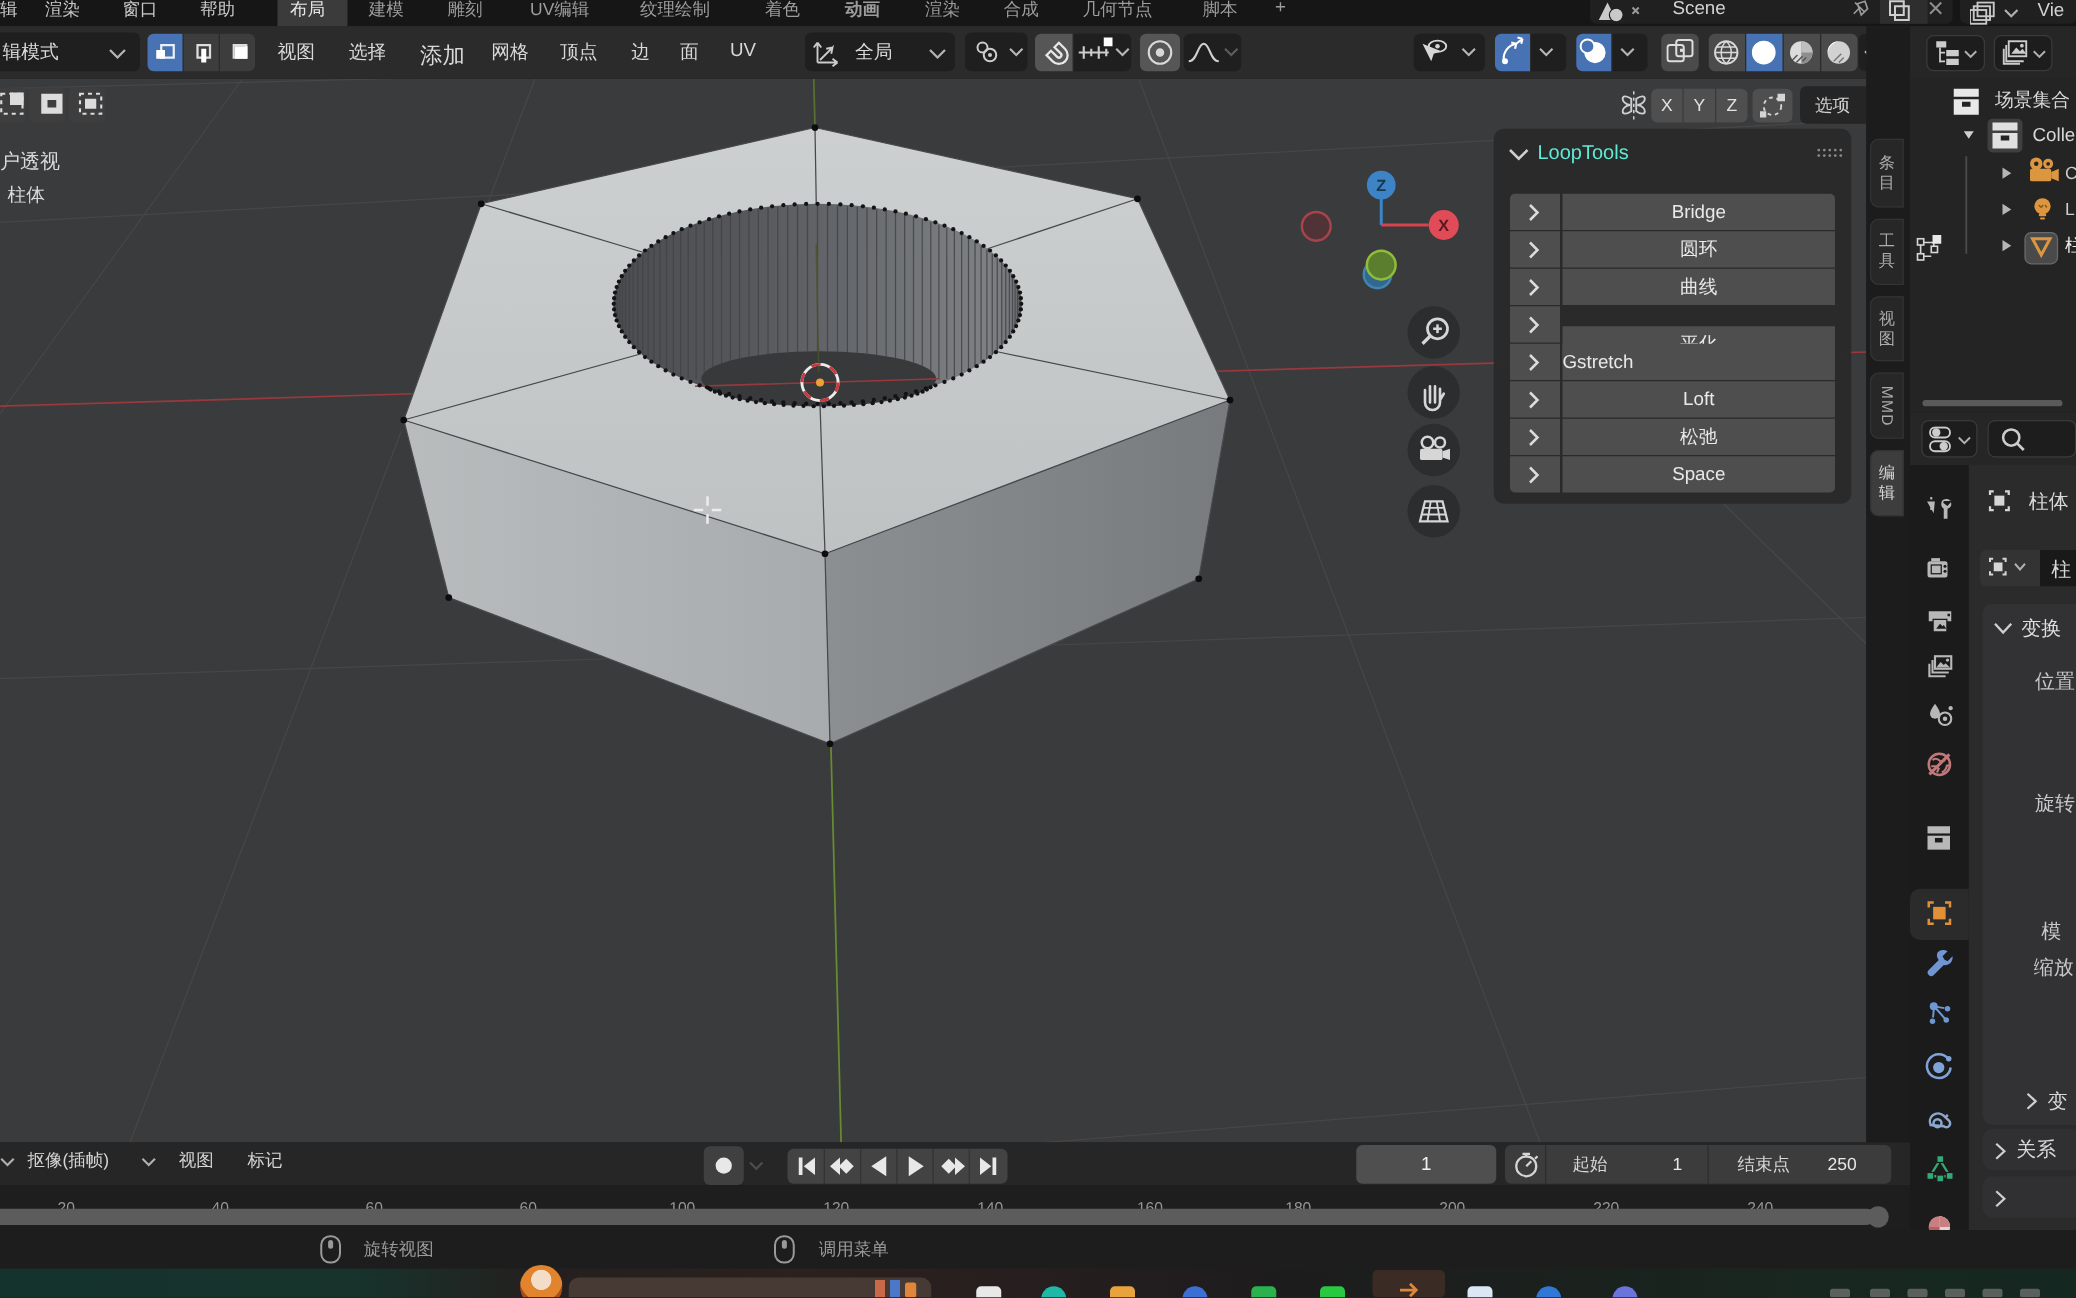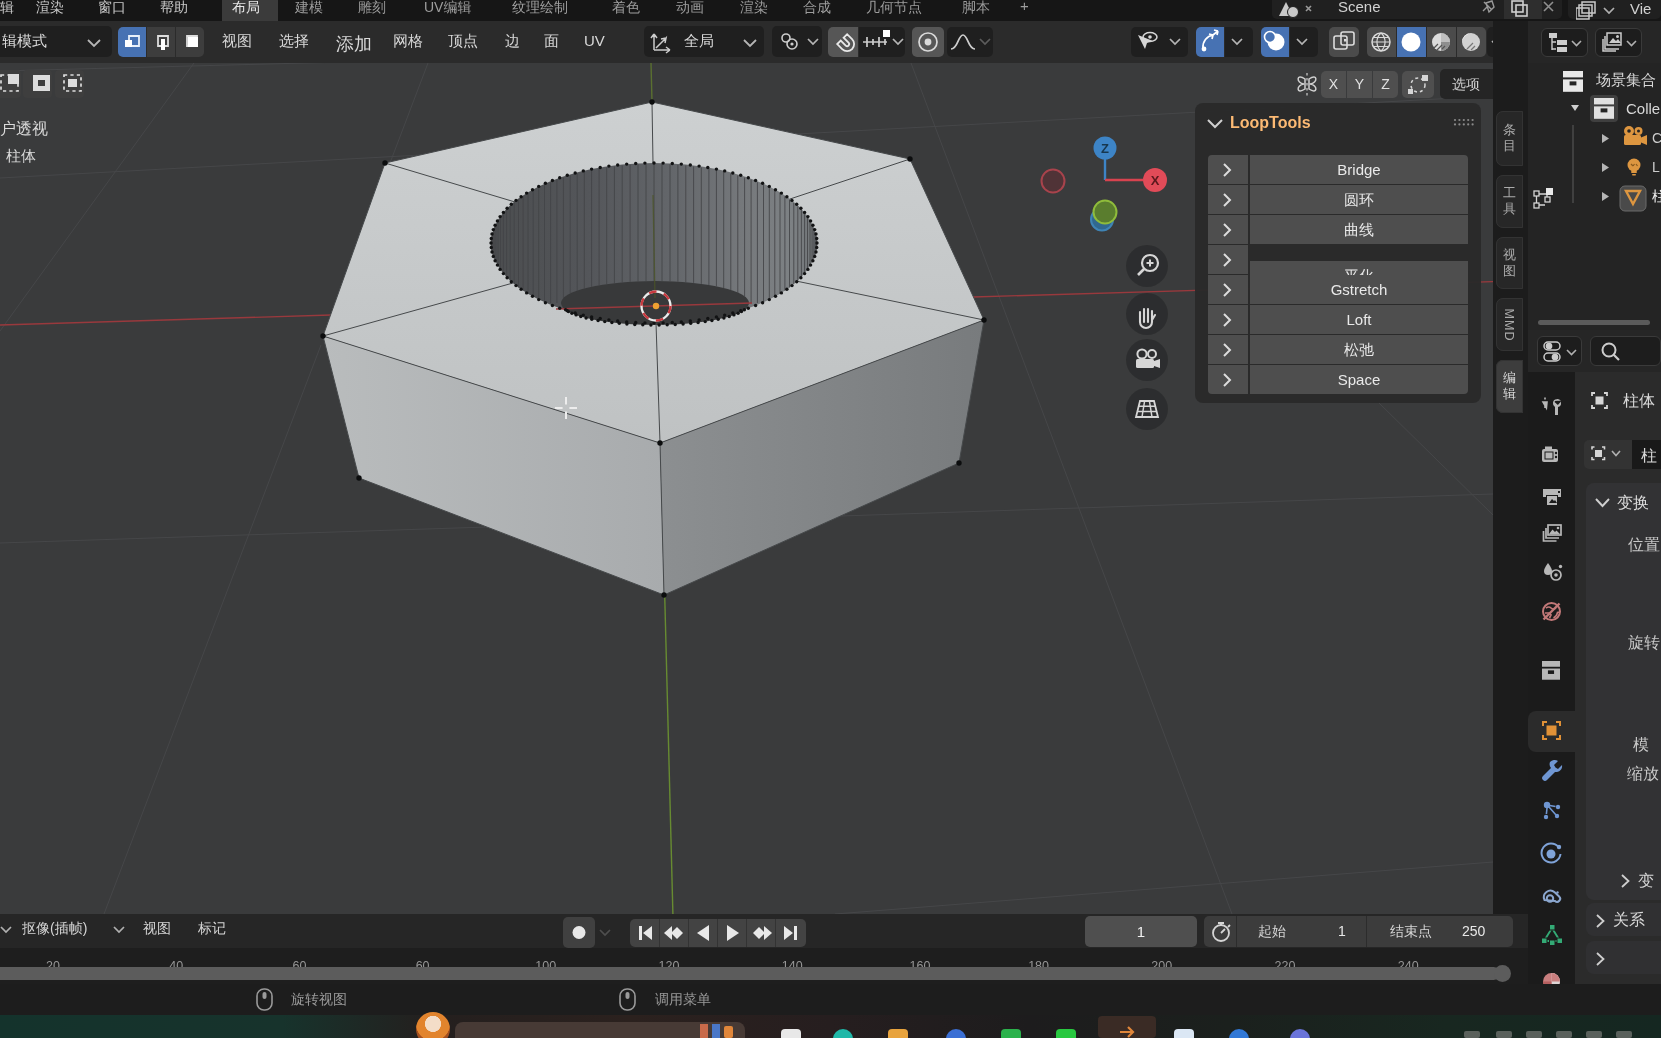--- a/index.html
+++ b/index.html
@@ -13,21 +13,21 @@
 <div class="t" style="left:36px;top:-1px;font-size:14px;color:#c9c9c9;font-weight:normal;letter-spacing:0">渲染</div>
 <div class="t" style="left:98px;top:-1px;font-size:14px;color:#c9c9c9;font-weight:normal;letter-spacing:0">窗口</div>
 <div class="t" style="left:160px;top:-1px;font-size:14px;color:#c9c9c9;font-weight:normal;letter-spacing:0">帮助</div>
 <div class="abs" style="left:222px;top:0;width:56px;height:21px;background:#3b3b3b"></div>
 <div class="t" style="left:232px;top:-1px;font-size:14px;color:#e6e6e6;font-weight:normal;letter-spacing:0">布局</div>
 <div class="t" style="left:295px;top:-1px;font-size:14px;color:#9d9d9d;font-weight:normal;letter-spacing:0">建模</div>
 <div class="t" style="left:358px;top:-1px;font-size:14px;color:#9d9d9d;font-weight:normal;letter-spacing:0">雕刻</div>
 <div class="t" style="left:424px;top:-1px;font-size:14px;color:#9d9d9d;font-weight:normal;letter-spacing:0">UV编辑</div>
 <div class="t" style="left:512px;top:-1px;font-size:14px;color:#9d9d9d;font-weight:normal;letter-spacing:0">纹理绘制</div>
 <div class="t" style="left:612px;top:-1px;font-size:14px;color:#9d9d9d;font-weight:normal;letter-spacing:0">着色</div>
-<div class="t" style="left:676px;top:-1px;font-size:14px;color:#9d9d9d;font-weight:normal;letter-spacing:0">动画</div>
+<div class="t" style="left:676px;top:-1px;font-size:14px;color:#9d9d9d;font-weight:bold;letter-spacing:0">动画</div>
 <div class="t" style="left:740px;top:-1px;font-size:14px;color:#9d9d9d;font-weight:normal;letter-spacing:0">渲染</div>
 <div class="t" style="left:803px;top:-1px;font-size:14px;color:#9d9d9d;font-weight:normal;letter-spacing:0">合成</div>
 <div class="t" style="left:866px;top:-1px;font-size:14px;color:#9d9d9d;font-weight:normal;letter-spacing:0">几何节点</div>
 <div class="t" style="left:962px;top:-1px;font-size:14px;color:#9d9d9d;font-weight:normal;letter-spacing:0">脚本</div>
 <div class="t" style="left:1020px;top:-3px;font-size:15px;color:#9d9d9d;font-weight:normal;letter-spacing:0">+</div>
 <div class="abs" style="left:1272px;top:-6px;width:290px;height:25px;background:#202020;border-radius:5px"></div>
 <div class="abs" style="left:1504px;top:-6px;width:38px;height:25px;background:#2e2e2e"></div>
 <div class="t" style="left:1338px;top:-2px;font-size:15px;color:#d2d2d2;font-weight:normal;letter-spacing:0">Scene</div>
 <svg class="abs" style="left:1276px;top:0" width="46" height="20">
       <path d="M3 16 L10 2 L17 16 Z" fill="#c9c9c9"></path>
@@ -503,21 +503,21 @@
     </svg>
 <div class="abs" style="left:1440px;top:69px;width:72px;height:30px;background:#252525;border-radius:5px"></div>
 <div class="t" style="left:1452px;top:76px;font-size:14px;color:#d0d0d0;font-weight:normal;letter-spacing:0">选项</div>
 <svg class="abs" style="left:1492px;top:81" width="15" height="11">
       <path d="M2 2 l5 5 5-5" fill="none" stroke="#b5b5b5" stroke-width="1.7"></path>
     </svg>
 <div class="abs" style="left:1195px;top:103px;width:286px;height:300px;background:rgba(42,42,42,0.96);border-radius:8px"></div>
 <svg class="abs" style="left:1206px;top:116" width="20" height="16">
       <path d="M2 4 l7 7 7 -7" fill="none" stroke="#cfcfcf" stroke-width="2"></path>
     </svg>
-<div class="t" style="left:1230px;top:114px;font-size:16px;color:#fdba74;font-weight:bold;letter-spacing:0">LoopTools</div>
+<div class="t" style="left:1230px;top:114px;font-size:16px;color:#5eead4;font-weight:normal;letter-spacing:0">LoopTools</div>
 <svg class="abs" style="left:1452px;top:117" width="24" height="12">
       <circle cx="3.0" cy="3.0" r="1.1" fill="#8a8a8a"></circle>
       <circle cx="7.4" cy="3.0" r="1.1" fill="#8a8a8a"></circle>
       <circle cx="11.8" cy="3.0" r="1.1" fill="#8a8a8a"></circle>
       <circle cx="16.200000000000003" cy="3.0" r="1.1" fill="#8a8a8a"></circle>
       <circle cx="20.6" cy="3.0" r="1.1" fill="#8a8a8a"></circle>
       <circle cx="3.0" cy="7.4" r="1.1" fill="#8a8a8a"></circle>
       <circle cx="7.4" cy="7.4" r="1.1" fill="#8a8a8a"></circle>
       <circle cx="11.8" cy="7.4" r="1.1" fill="#8a8a8a"></circle>
       <circle cx="16.200000000000003" cy="7.4" r="1.1" fill="#8a8a8a"></circle>
@@ -537,21 +537,21 @@
 <div class="abs" style="left:1250px;top:215px;width:218px;height:29px;background:#4e4e4e;color:#e9e9e9;font-size:15px;text-align:center;line-height:29px">曲线</div>
 <svg class="abs" style="left:1221px;top:222" width="12" height="16">
       <path d="M3 2 l6 6 -6 6" fill="none" stroke="#dcdcdc" stroke-width="2"></path>
     </svg>
 <div class="abs" style="left:1208px;top:245px;width:40px;height:29px;background:#4e4e4e;"></div>
 <div class="abs" style="left:1250px;top:261px;width:218px;height:29px;background:#4e4e4e;color:#e9e9e9;font-size:15px;text-align:center;line-height:29px">平化</div>
 <svg class="abs" style="left:1221px;top:252" width="12" height="16">
       <path d="M3 2 l6 6 -6 6" fill="none" stroke="#dcdcdc" stroke-width="2"></path>
     </svg>
 <div class="abs" style="left:1208px;top:275px;width:40px;height:29px;background:#4e4e4e;"></div>
-<div class="abs" style="left:1250px;top:275px;width:218px;height:29px;background:#4e4e4e;color:#e9e9e9;font-size:15px;text-align:center;line-height:29px">Gstretch</div>
+<div class="abs" style="left:1250px;top:275px;width:218px;height:29px;background:#4e4e4e;color:#e9e9e9;font-size:15px;text-align:left;line-height:29px">Gstretch</div>
 <svg class="abs" style="left:1221px;top:282" width="12" height="16">
       <path d="M3 2 l6 6 -6 6" fill="none" stroke="#dcdcdc" stroke-width="2"></path>
     </svg>
 <div class="abs" style="left:1208px;top:305px;width:40px;height:29px;background:#4e4e4e;"></div>
 <div class="abs" style="left:1250px;top:305px;width:218px;height:29px;background:#4e4e4e;color:#e9e9e9;font-size:15px;text-align:center;line-height:29px">Loft</div>
 <svg class="abs" style="left:1221px;top:312" width="12" height="16">
       <path d="M3 2 l6 6 -6 6" fill="none" stroke="#dcdcdc" stroke-width="2"></path>
     </svg>
 <div class="abs" style="left:1208px;top:335px;width:40px;height:29px;background:#4e4e4e;"></div>
 <div class="abs" style="left:1250px;top:335px;width:218px;height:29px;background:#4e4e4e;color:#e9e9e9;font-size:15px;text-align:center;line-height:29px">松弛</div>

